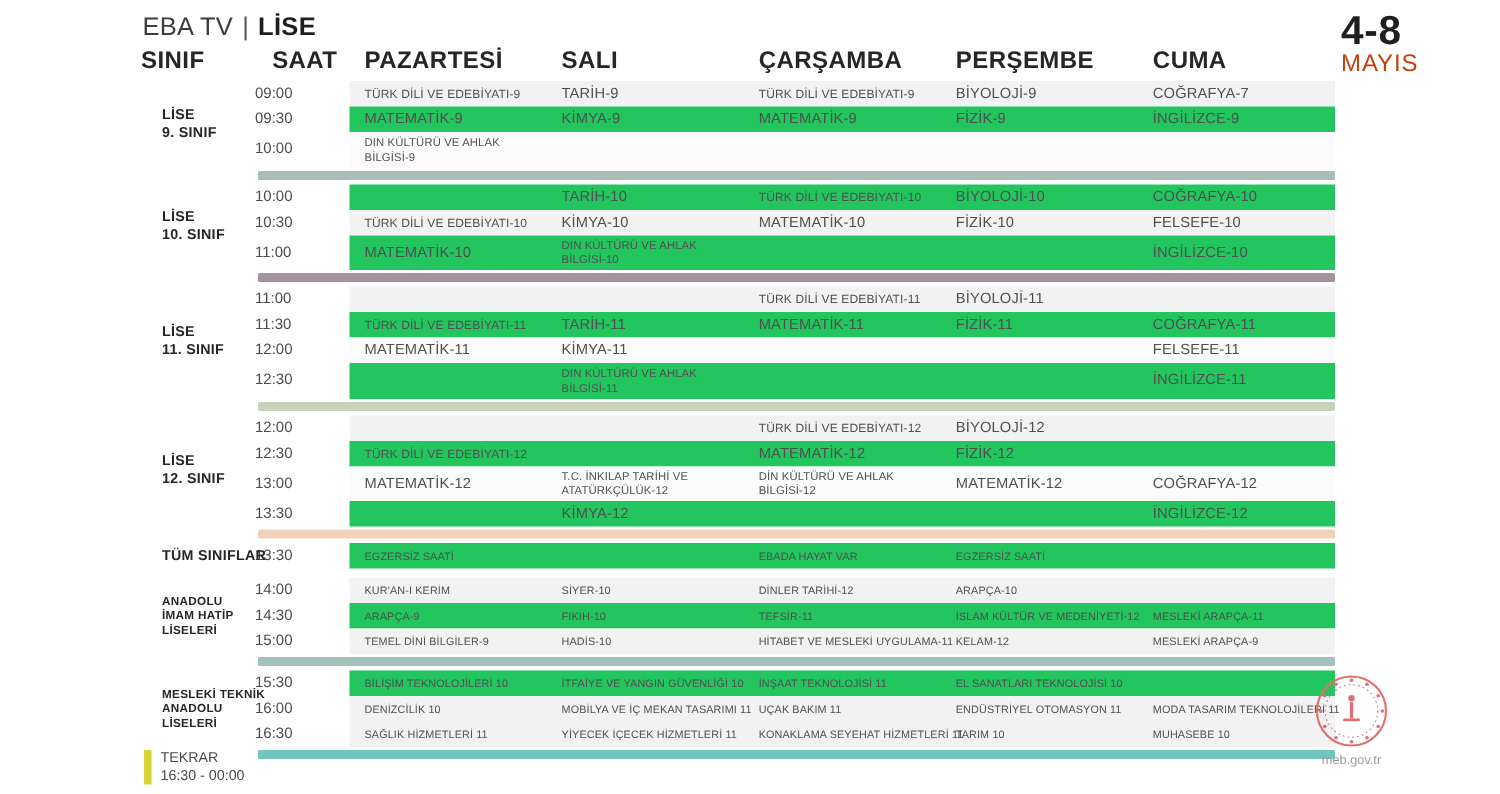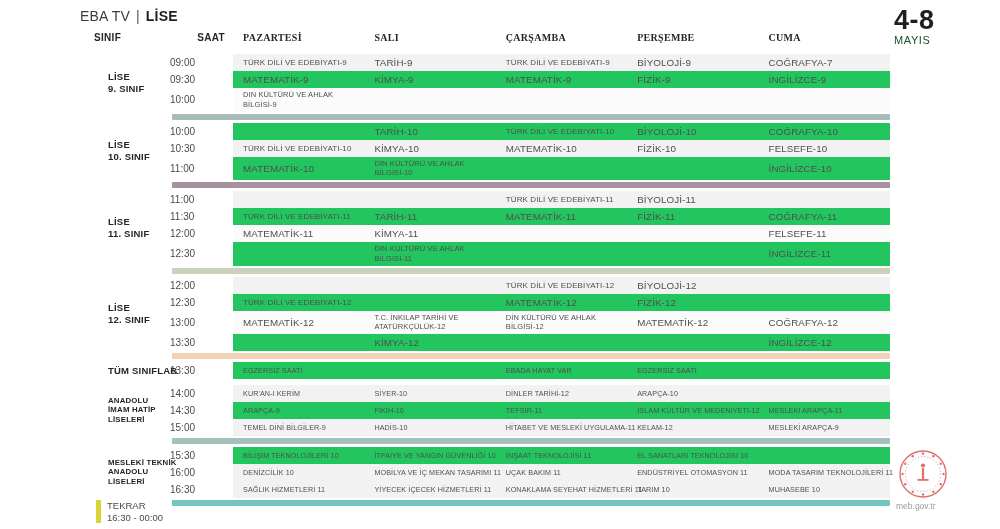--- a/index.html
+++ b/index.html
@@ -1,36 +1,36 @@
 <!DOCTYPE html>
 <html><head>
 <meta charset="utf-8">
 <style>
   html,body{margin:0;padding:0;background:#fff;}
   .page{position:relative;width:1000px;height:529px;background:#ffffff;overflow:hidden;
         font-family:"Liberation Sans",sans-serif;-webkit-font-smoothing:antialiased;}
 
   
-  .title{position:absolute;left:80px;top:8px;font-size:14px;color:#3a3a3a;letter-spacing:.2px;}
+  .title{position:absolute;left:95px;top:8px;font-size:17px;color:#3a3a3a;letter-spacing:.2px;}
   .title .brand{font-weight:400;color:#3d3d3d;}
   .title .pipe{margin:0 6px;color:#555;font-weight:300;}
   .title .section{font-weight:700;color:#1f1f1f;}
 
   
   .daterange{position:absolute;left:894px;top:6px;}
   .d-big{font-size:27px;font-weight:700;color:#1f1f1f;line-height:1.05;letter-spacing:.5px;}
-  .d-month{font-size:11px;color:#14532d;letter-spacing:.6px;}
+  .d-month{font-size:16px;color:#c2410c;letter-spacing:.6px;}
 
   
   .table{position:absolute;left:94px;top:32px;width:796px;}
-  .hrow{display:flex;font-weight:700;font-size:10px;color:#262626;height:15px;margin-bottom:7px;letter-spacing:.3px;}
+  .hrow{display:flex;font-weight:700;font-size:16px;color:#262626;height:15px;margin-bottom:7px;letter-spacing:.3px;}
   .hsinif{width:76px;}
   .hsaat{width:63px;text-align:right;box-sizing:border-box;padding-right:8px;}
   .hdays{display:flex;width:657px;}
-  .hday{width:131.4px;box-sizing:border-box;padding-left:10px;font-family:Liberation Serif, serif;}
+  .hday{width:131.4px;box-sizing:border-box;padding-left:10px;}
 
   .group{position:relative;}
   .group.gap-after{margin-bottom:6px;}
   .glabel{position:absolute;left:14px;top:50%;transform:translateY(-50%);
           font-weight:700;font-size:9.5px;color:#262626;line-height:1.25;letter-spacing:.2px;}
   .glabel.small{font-size:7.8px;}
   .rows{margin-left:76px;}
   .row{display:flex;align-items:stretch;justify-content:space-between;}
   .time{width:63px;font-size:10px;color:#4a4a4a;display:flex;align-items:center;}
   .band{width:657px;display:flex;}
@@ -42,21 +42,21 @@
   .fz10{font-size:9.8px;}
   .fz8{font-size:8px;}
   .fz75{font-size:7.5px;line-height:1.3;}
   .fzs{font-size:7.2px;white-space:nowrap;}
   .gbar{height:6px;margin:2px 0 3px 78px;width:718px;border-radius:1px;}
 
   
   .tekrar{position:absolute;left:96px;top:500px;display:flex;gap:6px;}
   .ybar{width:5px;height:23px;background:#d8d435;}
   .tk{font-size:9.5px;color:#4a4a4a;line-height:1.25;}
-  .logo{position:absolute;left:896px;top:449px;width:54px;}
+  .logo{position:absolute;left:874px;top:449px;width:54px;text-align:center;}
   .logo svg{width:50px;height:50px;display:block;margin:0 auto;}
   .site{font-size:8.5px;color:#9a9a9a;margin-top:2px;}
 </style>
 </head>
 <body>
 
 <div class="page">
 
   <div class="title">
     <span class="brand">EBA TV</span><span class="pipe">|</span><span class="section">LİSE</span>

